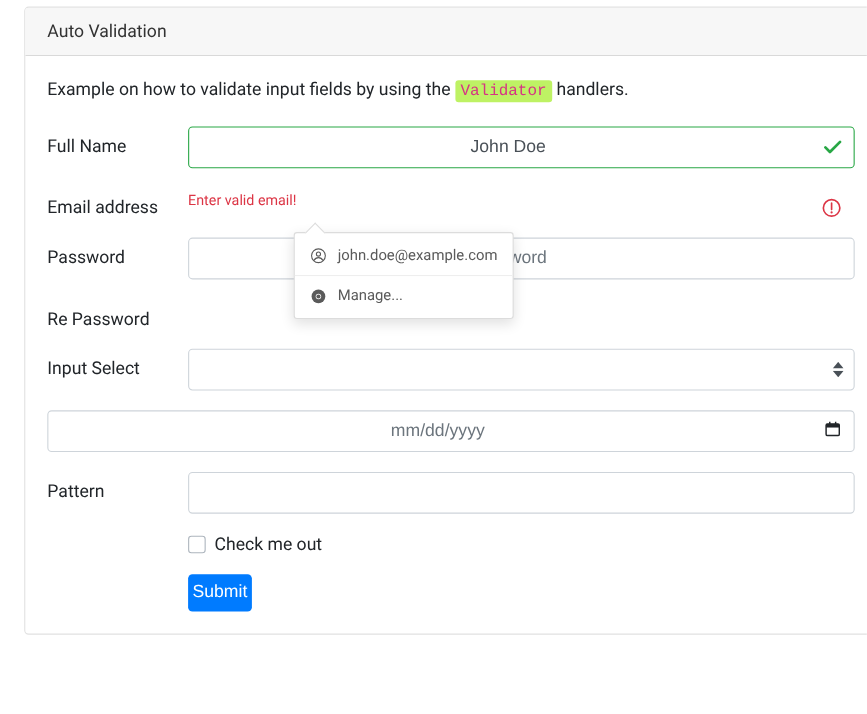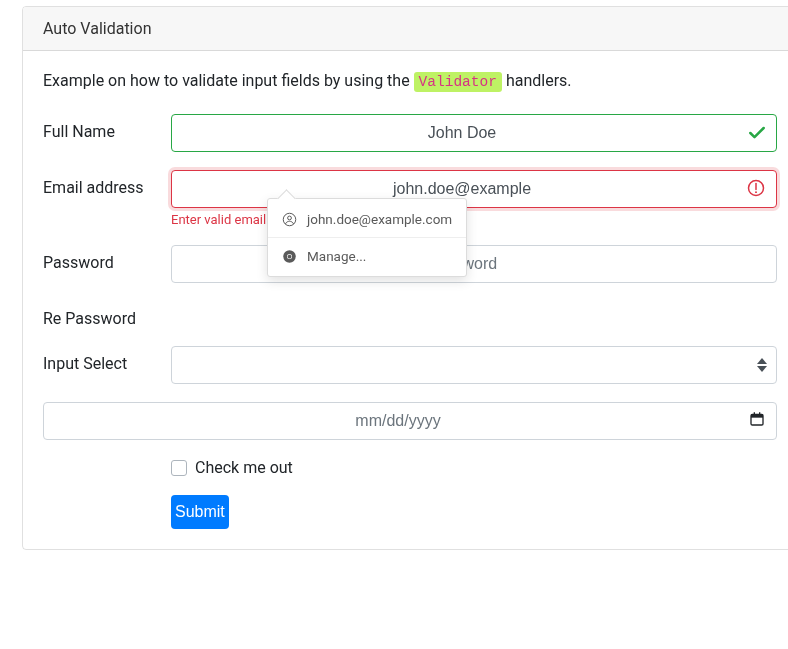--- a/index.html
+++ b/index.html
@@ -128,21 +128,21 @@
       background: #007bff;
       color: #fff;
       border: none;
       border-radius: 4px;
       font-size: 16px;
       cursor: pointer;
     }
     
     .autocomplete {
       position: absolute;
-      top: 28px;
+      top: 40px;
       left: 96px;
       width: 200px;
       background: #fff;
       border: 1px solid #dcdcdc;
       border-radius: 3px;
       box-shadow: 0 4px 12px rgba(0,0,0,0.12);
       z-index: 10;
       padding: 4px 0;
     }
     .autocomplete::before {
@@ -193,21 +193,20 @@
           <svg viewBox="0 0 24 24" width="20" height="20">
               <path fill="none" stroke="#28a745" stroke-width="3" stroke-linecap="round" stroke-linejoin="round" d="M4 12l5 5L20 6"></path>
             </svg>
         </span>
       </div>
     </div>
 
     <div class="form-row">
       <label class="form-label">Email address</label>
       <div class="form-field">
-        <input type="text" class="form-control invalid" value="john.doe@example" style="">
         <span class="input-icon">
           <svg viewBox="0 0 24 24" width="18" height="18">
               <circle cx="12" cy="12" r="10" fill="none" stroke="#dc3545" stroke-width="2"></circle>
               <line x1="12" y1="6" x2="12" y2="14" stroke="#dc3545" stroke-width="2" stroke-linecap="round"></line>
               <circle cx="12" cy="17.5" r="1.3" fill="#dc3545"></circle>
             </svg>
         </span>
         <div class="error-text">Enter valid email!</div>
 
         
@@ -270,20 +269,26 @@
           <svg width="16" height="16" viewBox="0 0 24 24">
               <rect x="3" y="5" width="18" height="16" rx="2" fill="none" stroke="#212529" stroke-width="2"></rect>
               <rect x="3" y="5" width="18" height="5" fill="#212529"></rect>
               <line x1="8" y1="2" x2="8" y2="6" stroke="#212529" stroke-width="2"></line>
               <line x1="16" y1="2" x2="16" y2="6" stroke="#212529" stroke-width="2"></line>
             </svg>
         </span>
       </div>
     </div>
 
+    <div class="form-row">
+      <label class="form-label">Pattern</label>
+      <div class="form-field">
+        <input type="text" class="form-control" style="">
+      </div>
+    </div>
 
     <div class="form-row">
       <div class="offset checkbox-row">
         <span class="checkbox"></span>
         <span>Check me out</span>
       </div>
     </div>
 
     <div class="form-row" style="margin-bottom:0">
       <div class="offset">

